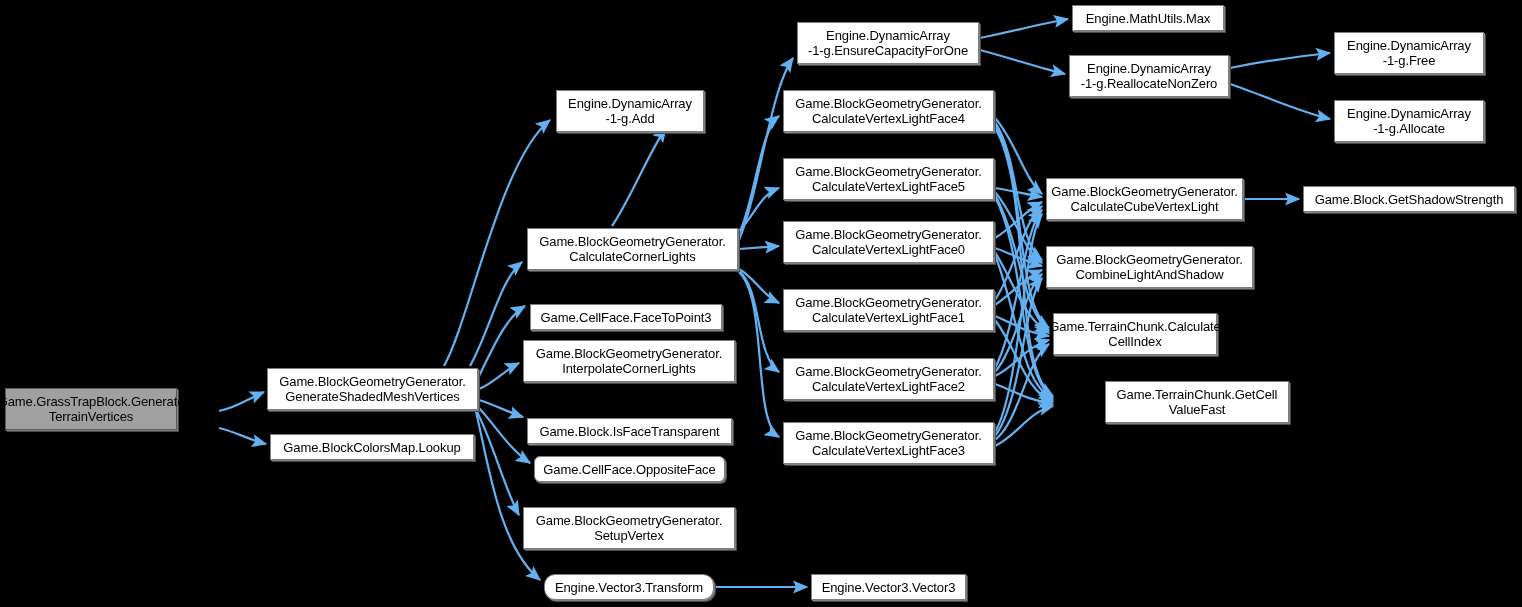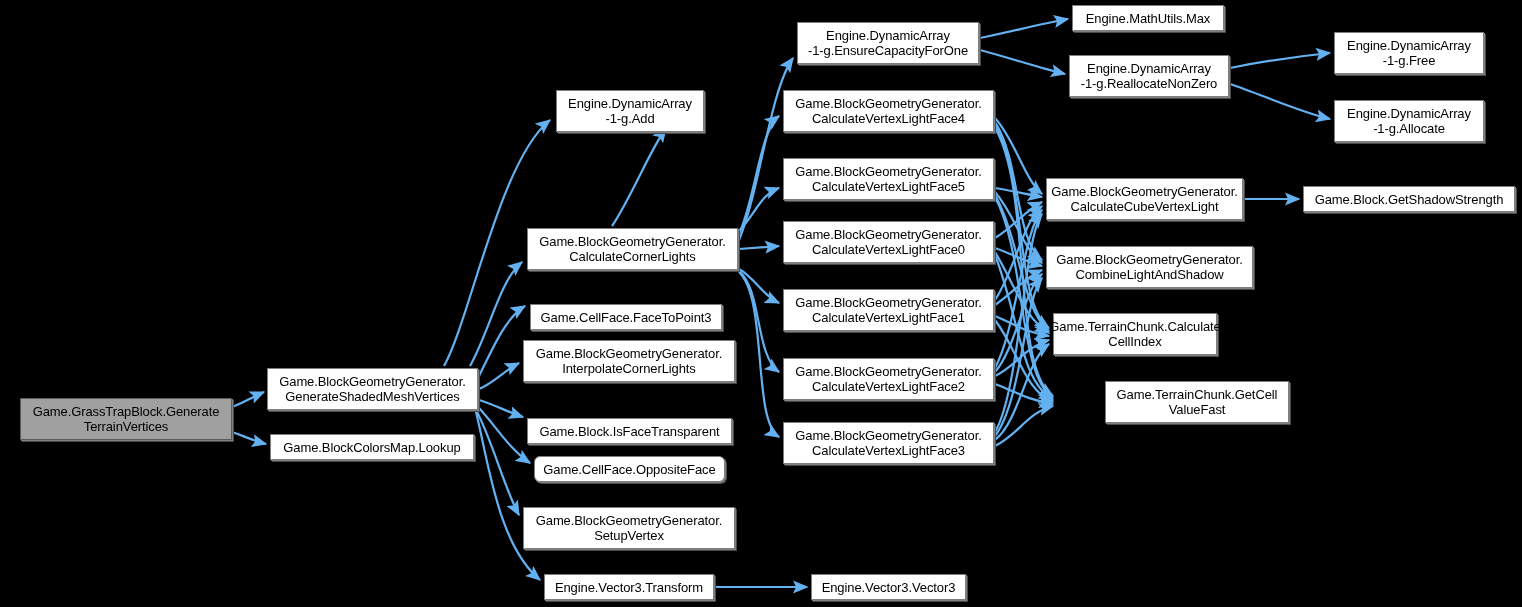--- a/index.html
+++ b/index.html
@@ -105,21 +105,21 @@
         <path d="M 995,384 C 1016,392 1028,400 1053,404" fill="none" stroke="#63b1f0" stroke-width="2.2" marker-end="url(#arrowhead)"></path>
         <path d="M 995,432 C 1020,390 1024,236 1042,214" fill="none" stroke="#63b1f0" stroke-width="2.2" marker-end="url(#arrowhead)"></path>
         <path d="M 995,436 C 1022,400 1024,300 1042,278" fill="none" stroke="#63b1f0" stroke-width="2.2" marker-end="url(#arrowhead)"></path>
         <path d="M 995,440 C 1020,420 1026,360 1049,344" fill="none" stroke="#63b1f0" stroke-width="2.2" marker-end="url(#arrowhead)"></path>
         <path d="M 995,446 C 1018,435 1028,412 1053,406" fill="none" stroke="#63b1f0" stroke-width="2.2" marker-end="url(#arrowhead)"></path>
         <path d="M 1244,199 L 1299,199" fill="none" stroke="#63b1f0" stroke-width="2.2" marker-end="url(#arrowhead)"></path>
         <path d="M 715,587 L 807,587" fill="none" stroke="#63b1f0" stroke-width="2.2" marker-end="url(#arrowhead)"></path>
       </g>
   </svg>
   <div id="nodes-group">
-      <div class="node highlight" style="left: 5px; top: 398px; width: 212px; height: 42px; margin-left: 15px;">
+      <div class="node highlight" style="left: 5px; top: 388px; width: 172px; height: 42px;">
         <span class="lbl">Game.GrassTrapBlock.Generate
 TerrainVertices</span>
       </div>
       <div class="node" style="left: 267px; top: 368px; width: 211px; height: 42px;">
         <span class="lbl">Game.BlockGeometryGenerator.
 GenerateShadedMeshVertices</span>
       </div>
       <div class="node" style="left: 270px; top: 434px; width: 204px; height: 26px;">
         <span class="lbl">Game.BlockColorsMap.Lookup</span>
       </div>
@@ -141,21 +141,21 @@
       <div class="node" style="left: 527px; top: 406px; width: 205px; height: 26px; margin-top: 12px;">
         <span class="lbl">Game.Block.IsFaceTransparent</span>
       </div>
       <div class="node" style="left: 534px; top: 456px; width: 191px; height: 26px; border-radius: 6px;">
         <span class="lbl">Game.CellFace.OppositeFace</span>
       </div>
       <div class="node" style="left: 523px; top: 507px; width: 212px; height: 42px;">
         <span class="lbl">Game.BlockGeometryGenerator.
 SetupVertex</span>
       </div>
-      <div class="node" style="left: 544px; top: 574px; width: 170px; height: 26px;">
+      <div class="node" style="left: 544px; top: 574px; width: 170px; height: 26px; border-radius: 11px;">
         <span class="lbl">Engine.Vector3.Transform</span>
       </div>
       <div class="node" style="left: 797px; top: 22px; width: 182px; height: 42px;">
         <span class="lbl">Engine.DynamicArray
 -1-g.EnsureCapacityForOne</span>
       </div>
       <div class="node" style="left: 783px; top: 90px; width: 211px; height: 42px;">
         <span class="lbl">Game.BlockGeometryGenerator.
 CalculateVertexLightFace4</span>
       </div>

